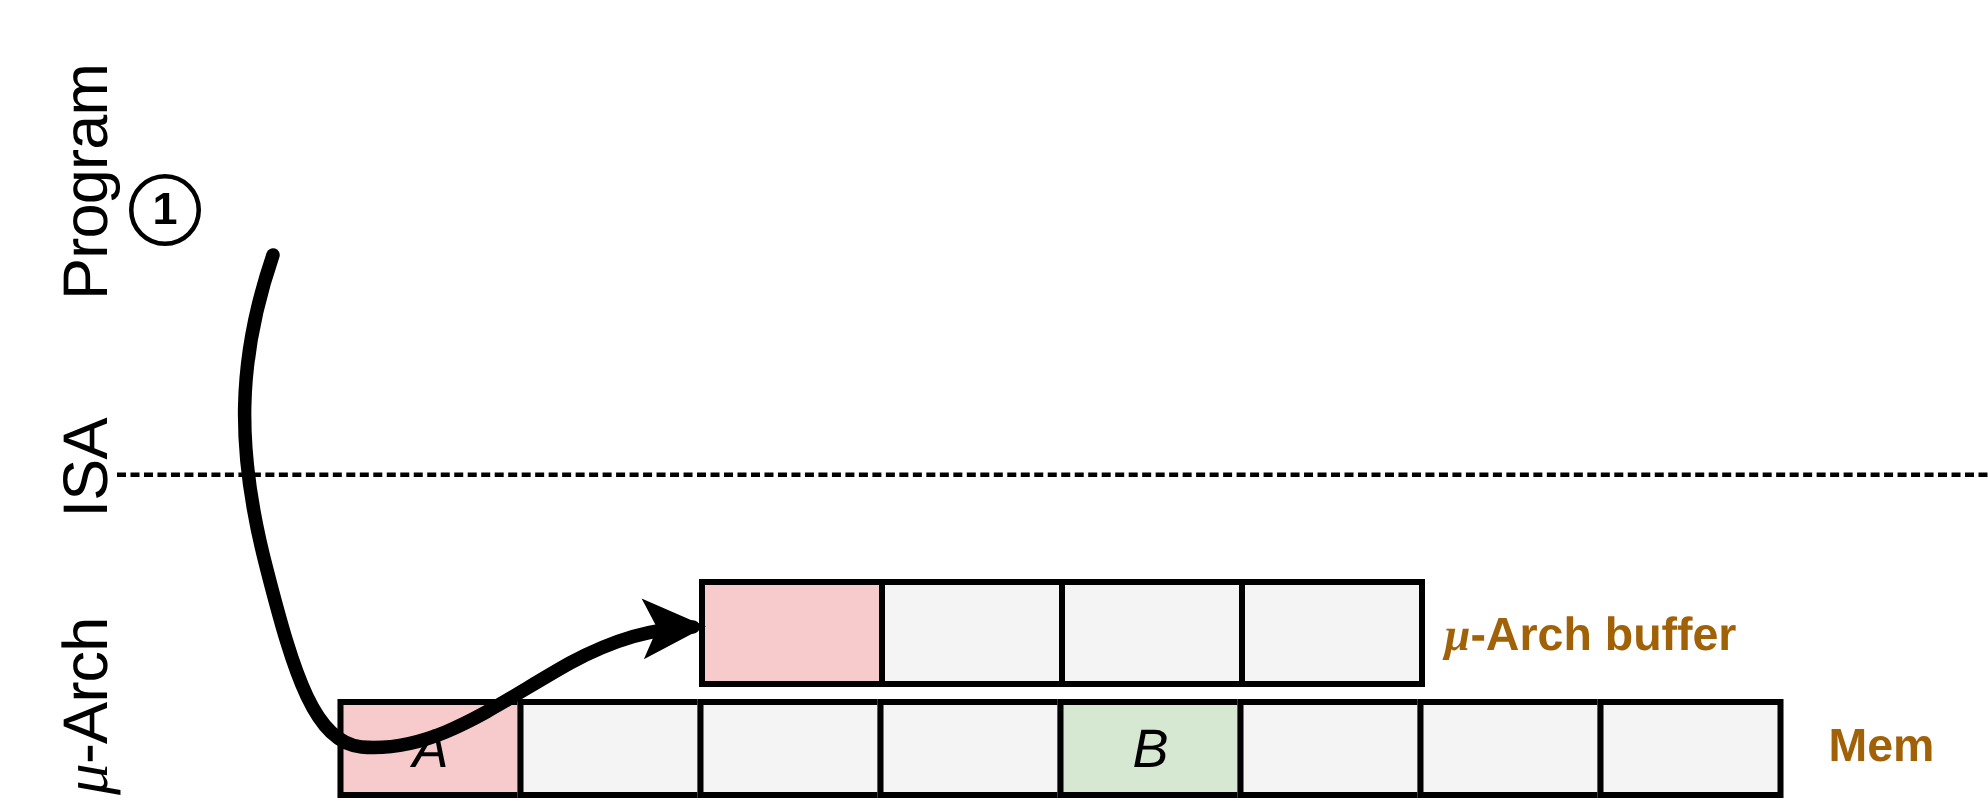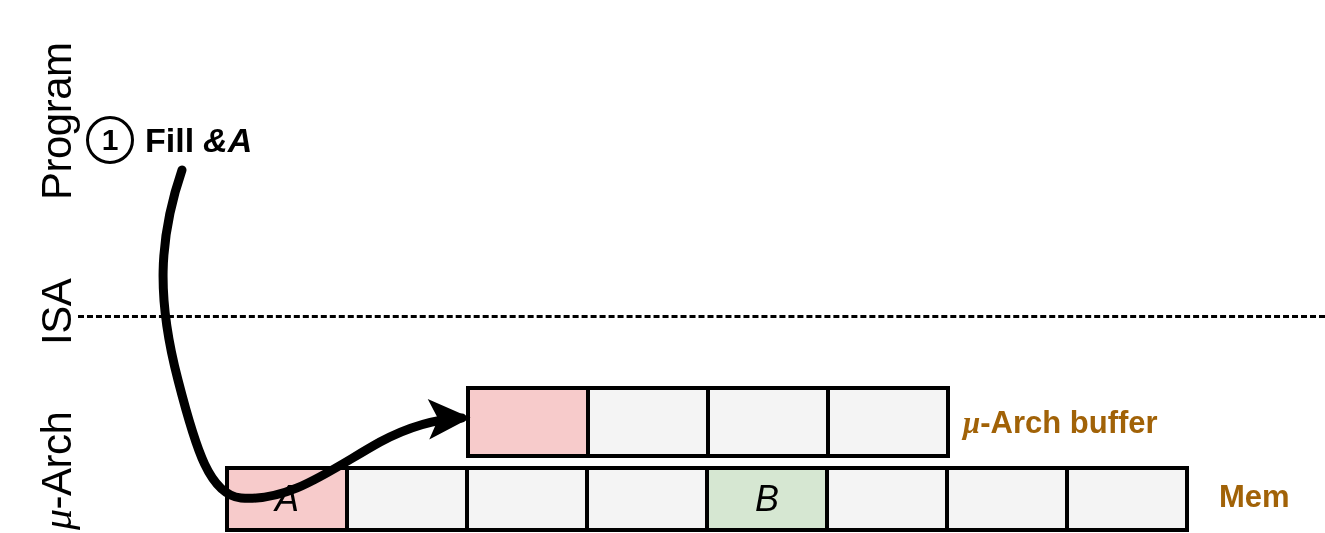--- a/index.html
+++ b/index.html
@@ -146,21 +146,20 @@
   <div class="layer-label" id="label-program">Program</div>
 
   <div class="layer-label" id="label-isa">ISA</div>
 
   <div class="layer-label" id="label-uarch"><span class="mu">μ</span><span>-Arch</span></div>
 
   <div id="isa-divider"></div>
 
   <div id="step-row">
     <div id="step-badge">1</div>
-    <div id="step-caption"><span>Fill</span><span class="operand">&amp;A</span></div>
   </div>
 
   <svg id="arrow-svg" viewBox="0 0 1325 533">
     <defs>
       <marker id="ah" viewBox="0 0 12 12" refX="9.2" refY="6" markerWidth="5.2" markerHeight="5.2" orient="auto-start-reverse">
         <path d="M 0.6 0.8 L 11.4 6 L 0.6 11.2 L 3.1 6 Z" fill="#000"></path>
       </marker>
     </defs>
     <path d="M 182,170
              C 158,240 157,300 178,380

